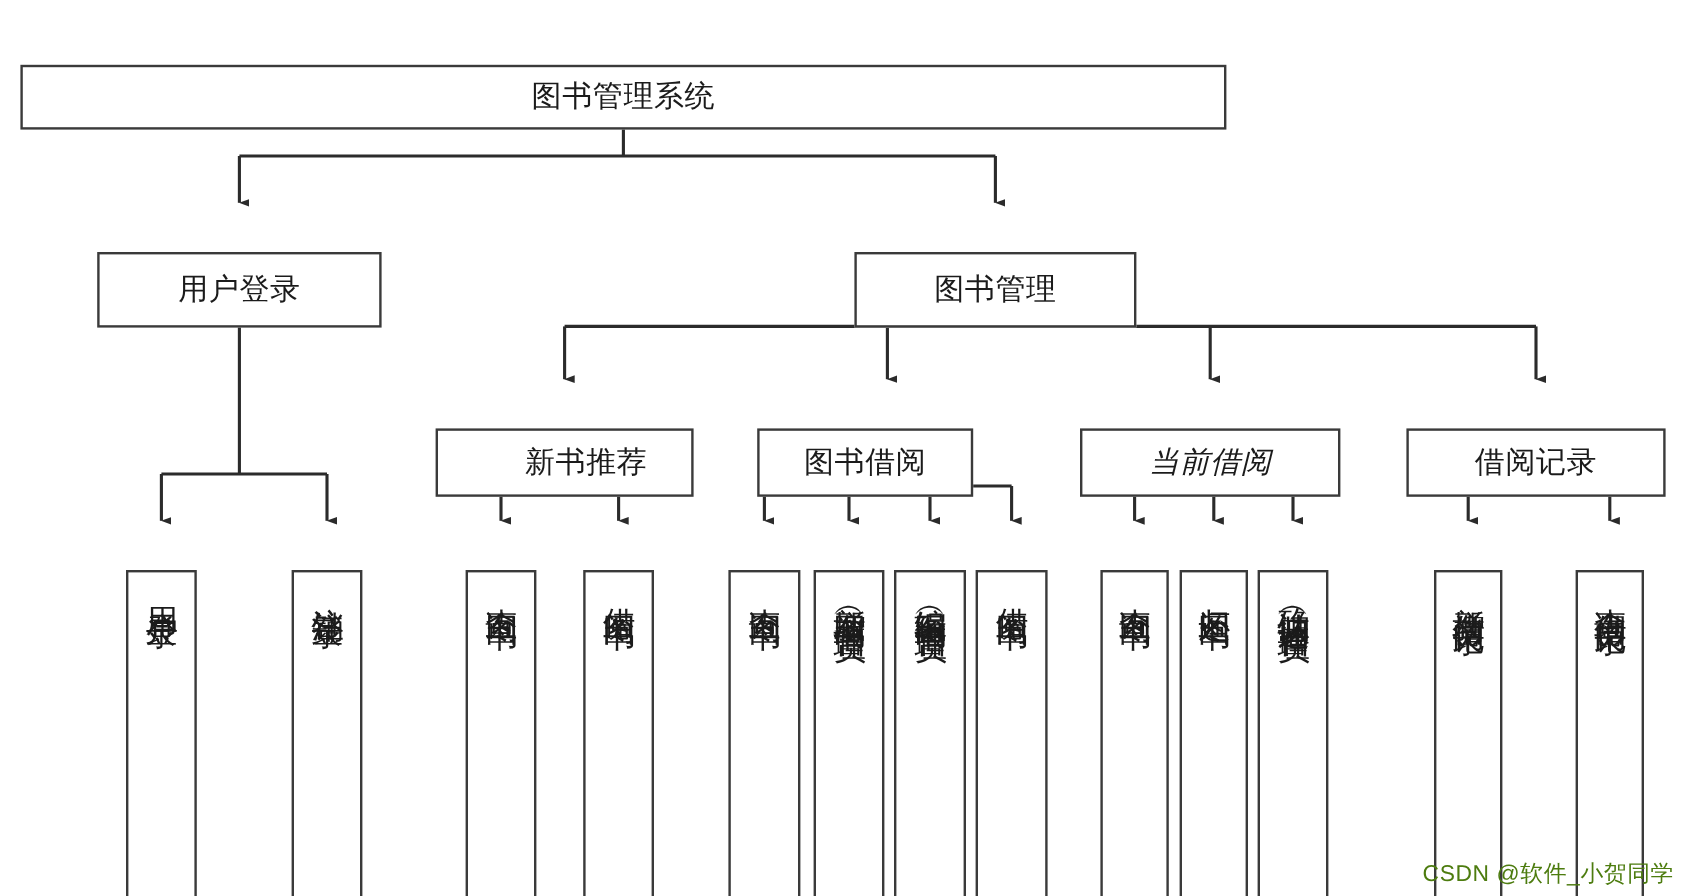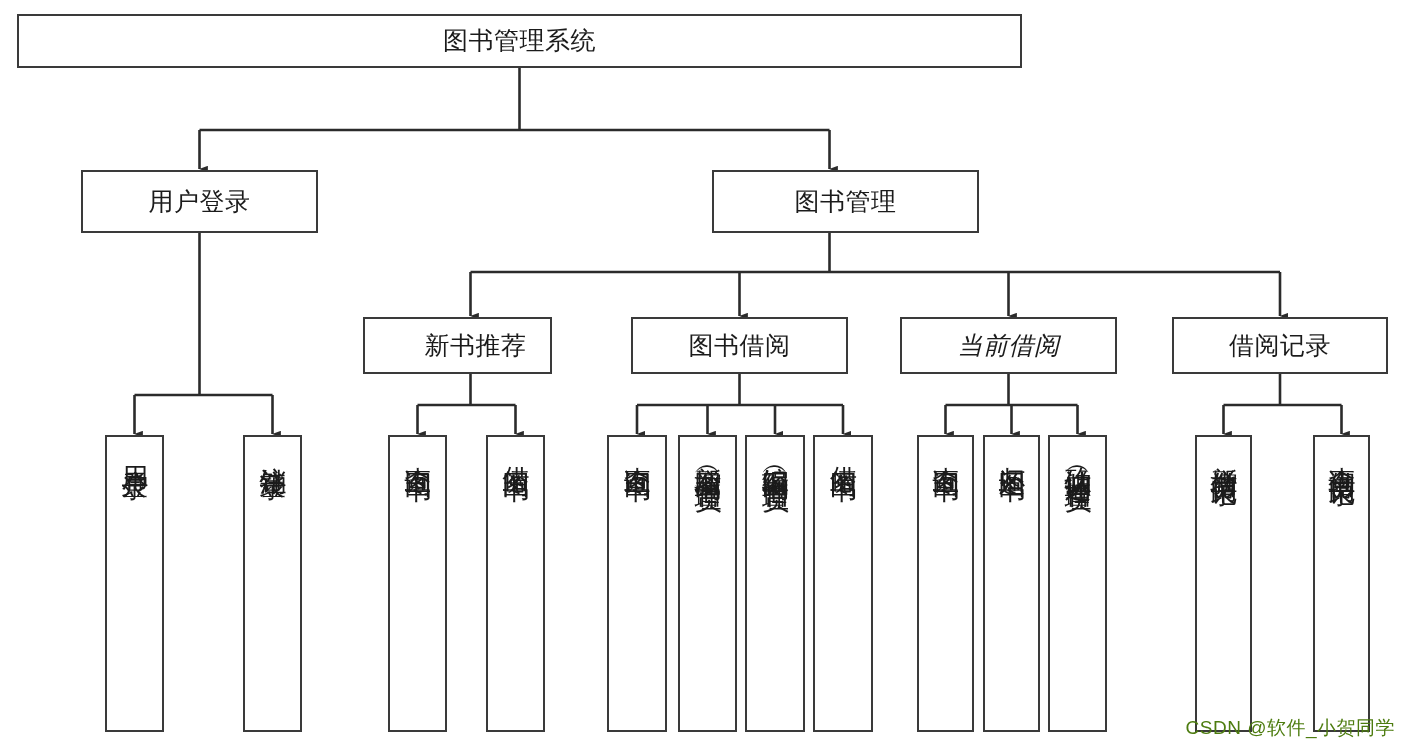--- a/index.html
+++ b/index.html
@@ -29,20 +29,21 @@
   }
   .node {
     position: absolute;
     box-sizing: border-box;
     border: 2.5px solid #3a3a3a;
     background: #ffffff;
     display: flex;
     align-items: center;
     justify-content: center;
     text-align: center;
+    margin-top: 40px;
   }
   .node .label {
     display: block;
     line-height: 1.18;
     letter-spacing: 0.5px;
     color: #1b1b1b;
     font-weight: 400;
   }
   
   .node.horiz .label {
@@ -122,27 +123,27 @@
       </g>
   </svg>
 
   <div id="nodes">
       <div class="node horiz" style="left: 17px; top: 14px; width: 1005px; height: 54px;">
         <span class="label">图书管理系统</span>
       </div>
       <div class="node horiz" style="left: 81px; top: 170px; width: 237px; height: 63px;">
         <span class="label">用户登录</span>
       </div>
-      <div class="node horiz" style="left: 712px; top: 170px; width: 267px; height: 63px;">
+      <div class="node horiz" style="left: 712px; top: 170px; width: 235px; height: 63px;">
         <span class="label">图书管理</span>
       </div>
-      <div class="node horiz" style="left: 363px; top: 317px; width: 189px; height: 57px; padding-left: 36px;">
+      <div class="node horiz" style="left: 363px; top: 317px; width: 215px; height: 57px; padding-left: 36px;">
         <span class="label">新书推荐</span>
       </div>
-      <div class="node horiz" style="left: 631px; top: 317px; width: 217px; height: 57px;">
+      <div class="node horiz" style="left: 631px; top: 317px; width: 180px; height: 57px;">
         <span class="label">图书借阅</span>
       </div>
       <div class="node horiz" style="left: 900px; top: 317px; width: 217px; height: 57px; font-style: italic;">
         <span class="label">当前借阅</span>
       </div>
       <div class="node horiz" style="left: 1172px; top: 317px; width: 216px; height: 57px; align-items: center;">
         <span class="label">借阅记录</span>
       </div>
       <div class="node vert" style="left: 105px; top: 435px; width: 59px; height: 297px;">
         <span class="label">用户登录</span>

